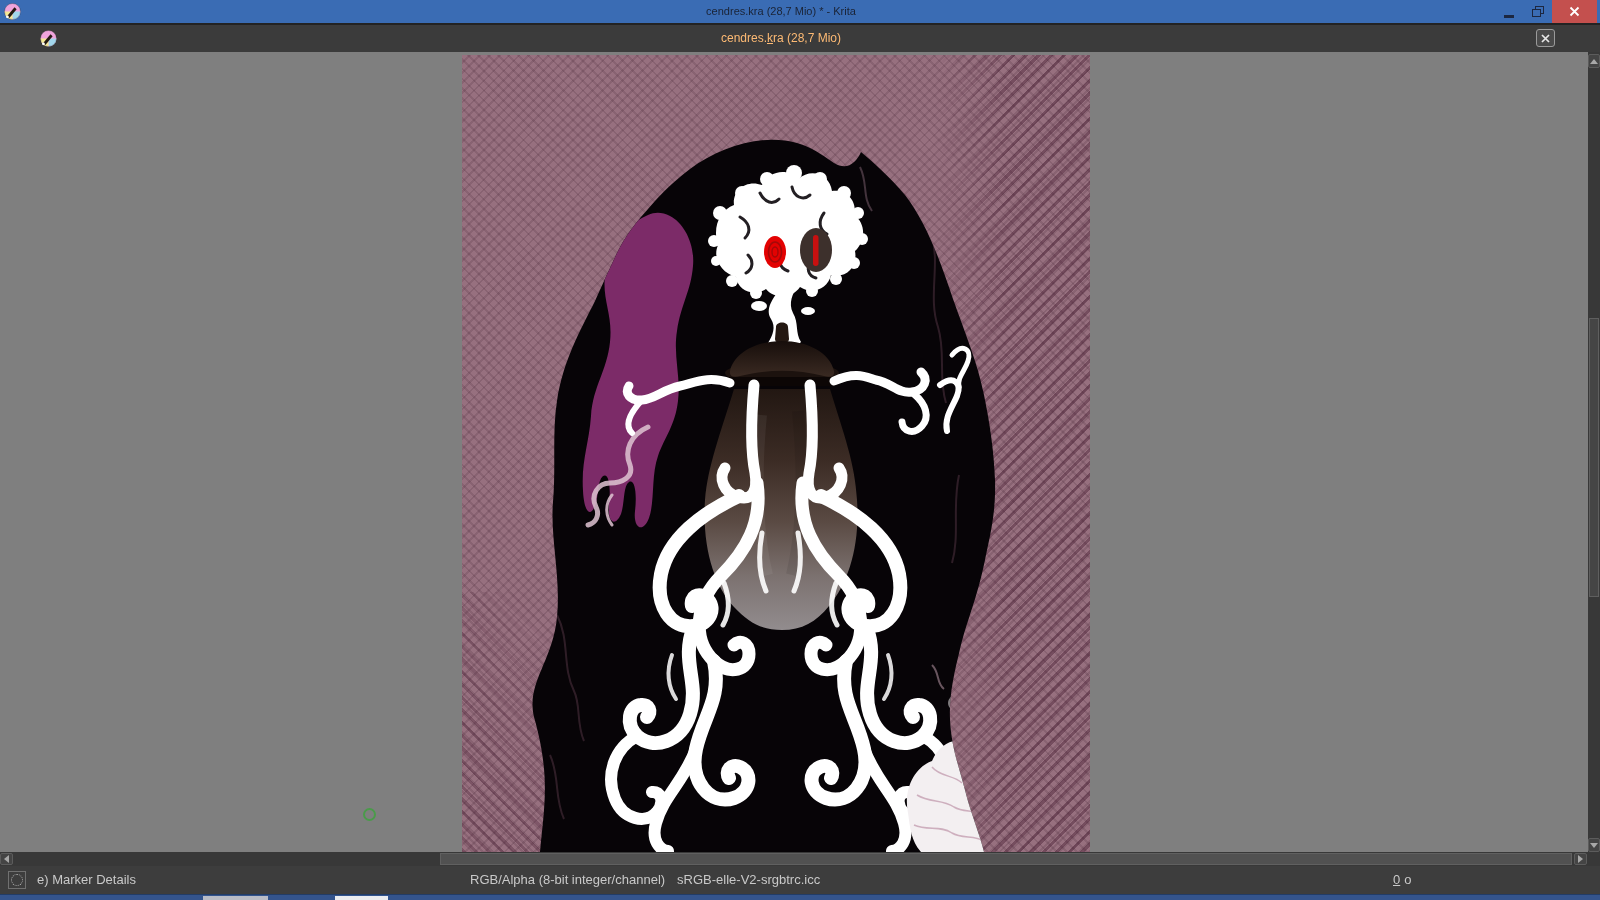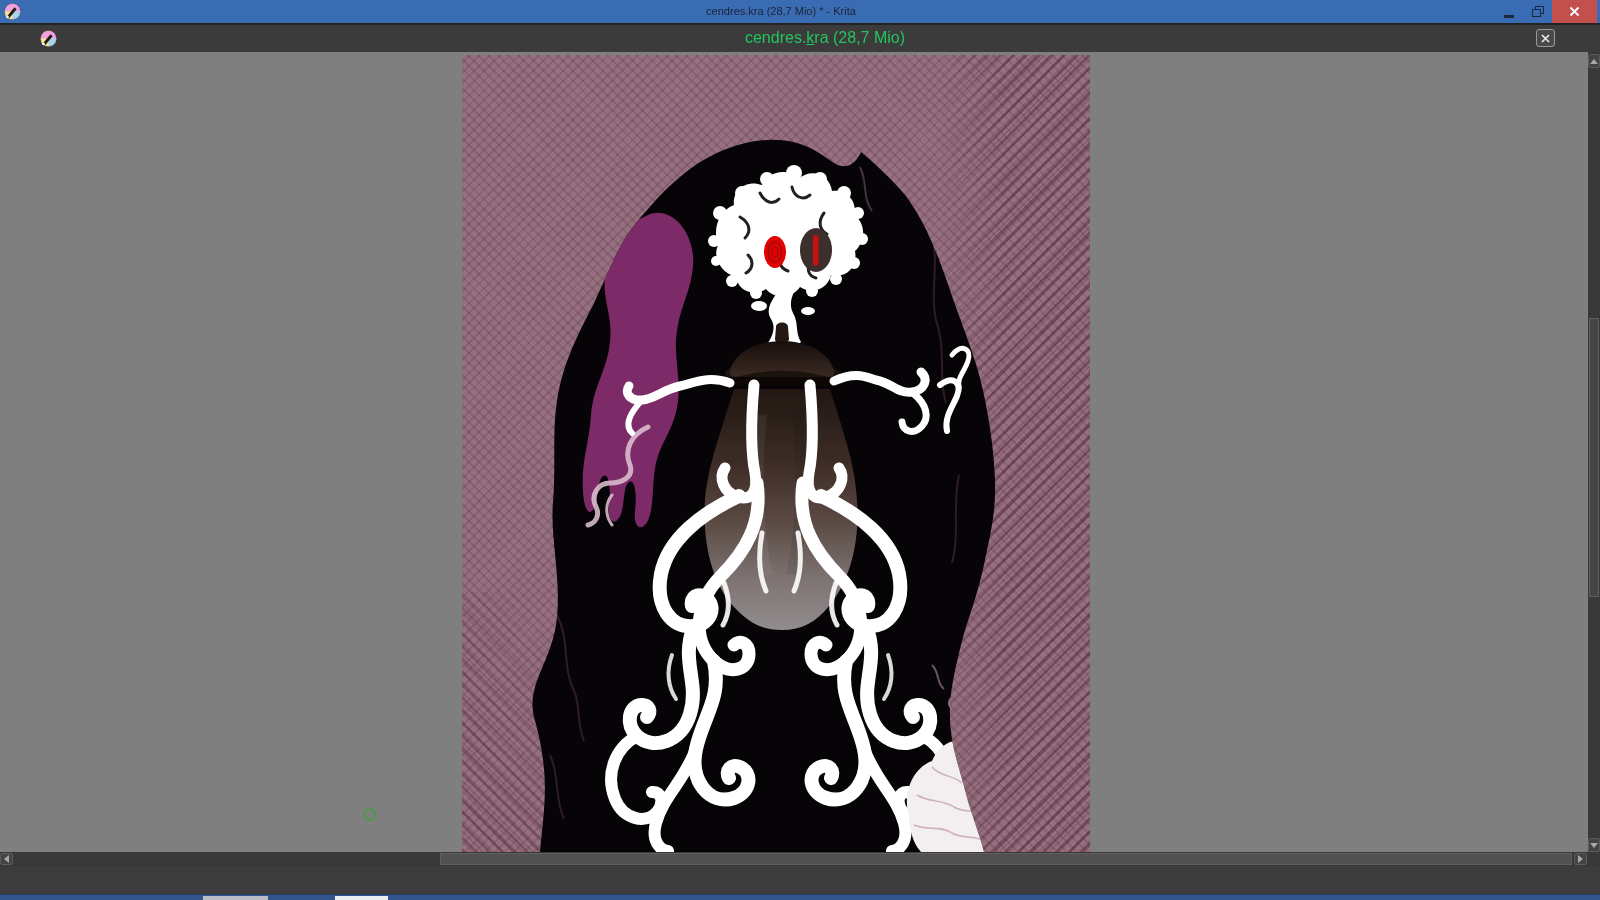--- a/index.html
+++ b/index.html
@@ -18,21 +18,21 @@
   .glyph-min{width:10px;height:3px;background:#1c2740;margin-top:9px;}
   .glyph-restore{position:relative;width:12px;height:11px;}
   .glyph-restore::before{content:"";position:absolute;right:0;top:0;width:7px;height:6px;border:1.5px solid #1c2740;}
   .glyph-restore::after{content:"";position:absolute;left:0;bottom:0;width:7px;height:6px;border:1.5px solid #1c2740;background:#3a6cb4;}
 
   
   .tabbar{position:absolute;left:0;top:23px;width:1600px;height:29px;background:#3b3b3b;
           border-top:2px solid #232323;box-sizing:border-box;}
   .tab-icon{position:absolute;left:40px;top:5px;}
   .tab-title{position:absolute;left:calc(50% - 19px);transform:translateX(-50%);
-             line-height:26px;font-size:16px;color:#22c55e;white-space:nowrap;margin-left:44px;}
+             line-height:26px;font-size:12px;color:#fdba74;white-space:nowrap;}
   .accel{text-decoration:underline;}
   .tab-close{position:absolute;right:45px;top:4px;width:19px;height:18px;background:#4a4a4a;
              border:1px solid #9a9a9a;border-radius:3px;box-sizing:border-box;
              display:flex;align-items:center;justify-content:center;}
 
   
   .viewport{position:absolute;left:0;top:52px;width:1588px;height:800px;background:#7f7f7f;overflow:hidden;}
   .artwork{position:absolute;left:462px;top:3px;width:628px;height:797px;overflow:hidden;
            background-color:#97707f;
            background-image:
@@ -288,19 +288,30 @@
   <div class="hscroll">
     <div class="sbtn h-left">
       <span class="tri-left"></span>
     </div>
     <div class="h-thumb"></div>
     <div class="sbtn h-right">
       <span class="tri-right"></span>
     </div>
   </div>
 
+  <div class="statusbar">
+    <span class="sel-icon">
+      <span class="sel-circle"></span>
+    </span>
+    <span class="brush-name">e) Marker Details</span>
+    <div class="center-info">
+      <span>RGB/Alpha (8-bit integer/channel)</span>
+      <span>sRGB-elle-V2-srgbtrc.icc</span>
+    </div>
+    <div class="memory"><span class="mem-val">0</span><span class="mem-unit">o</span></div>
+  </div>
 
   <div class="taskbar-edge">
     <span class="tb-seg tb-seg1"></span>
     <span class="tb-seg tb-seg2"></span>
   </div>
 
 </div>
 
 </body></html>

